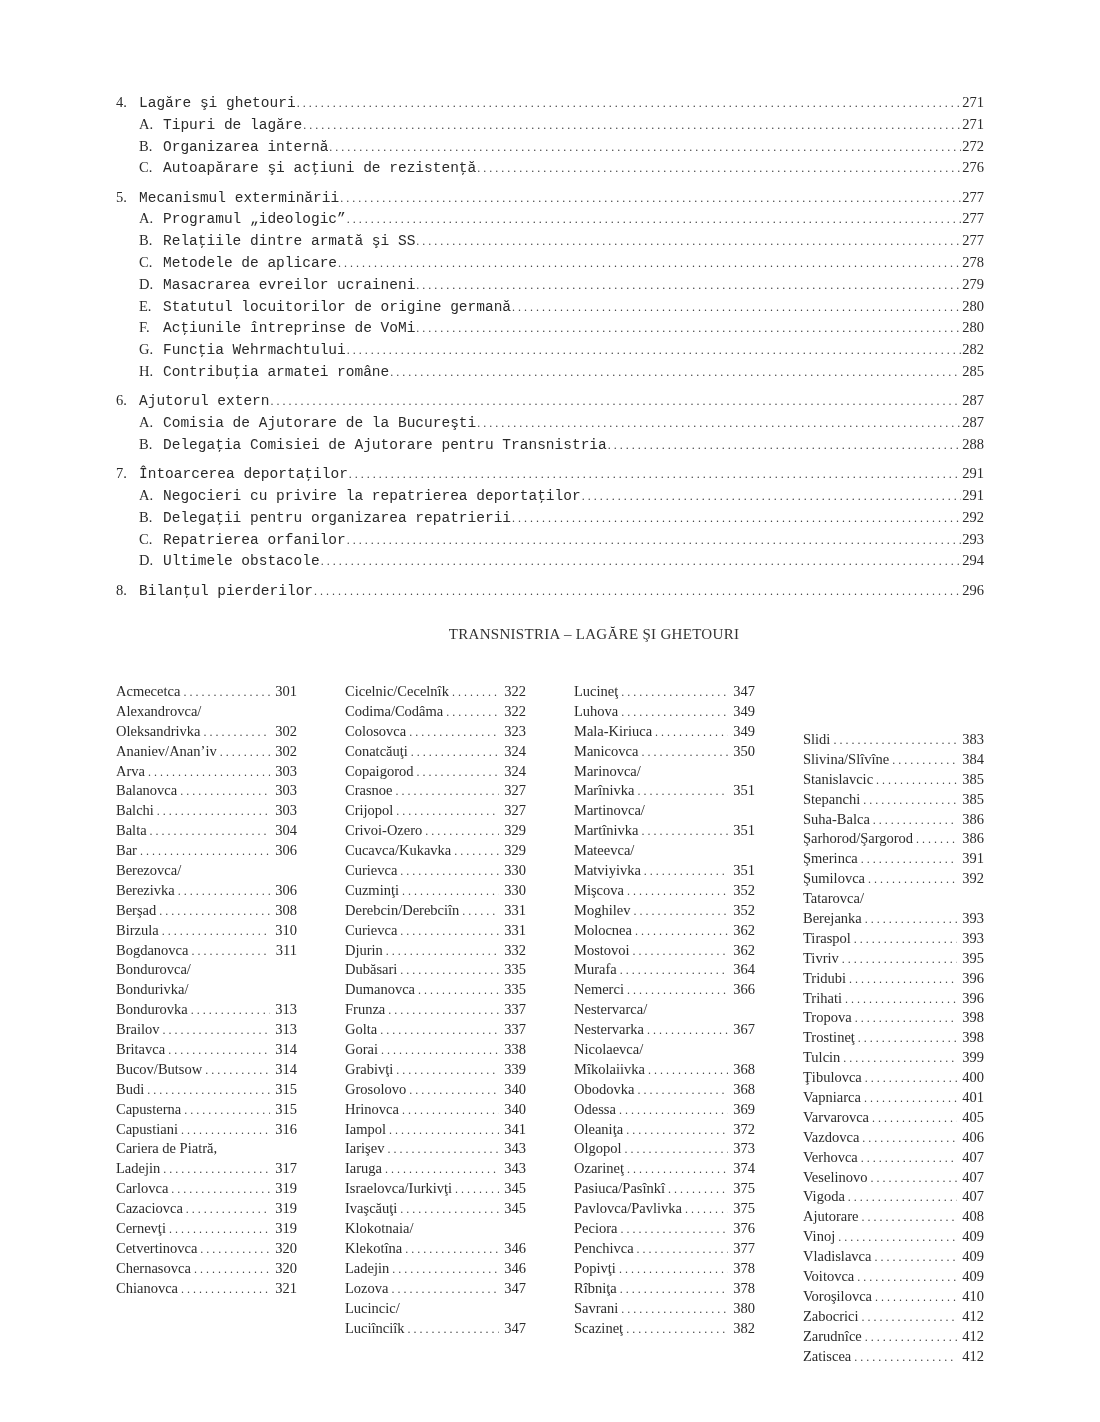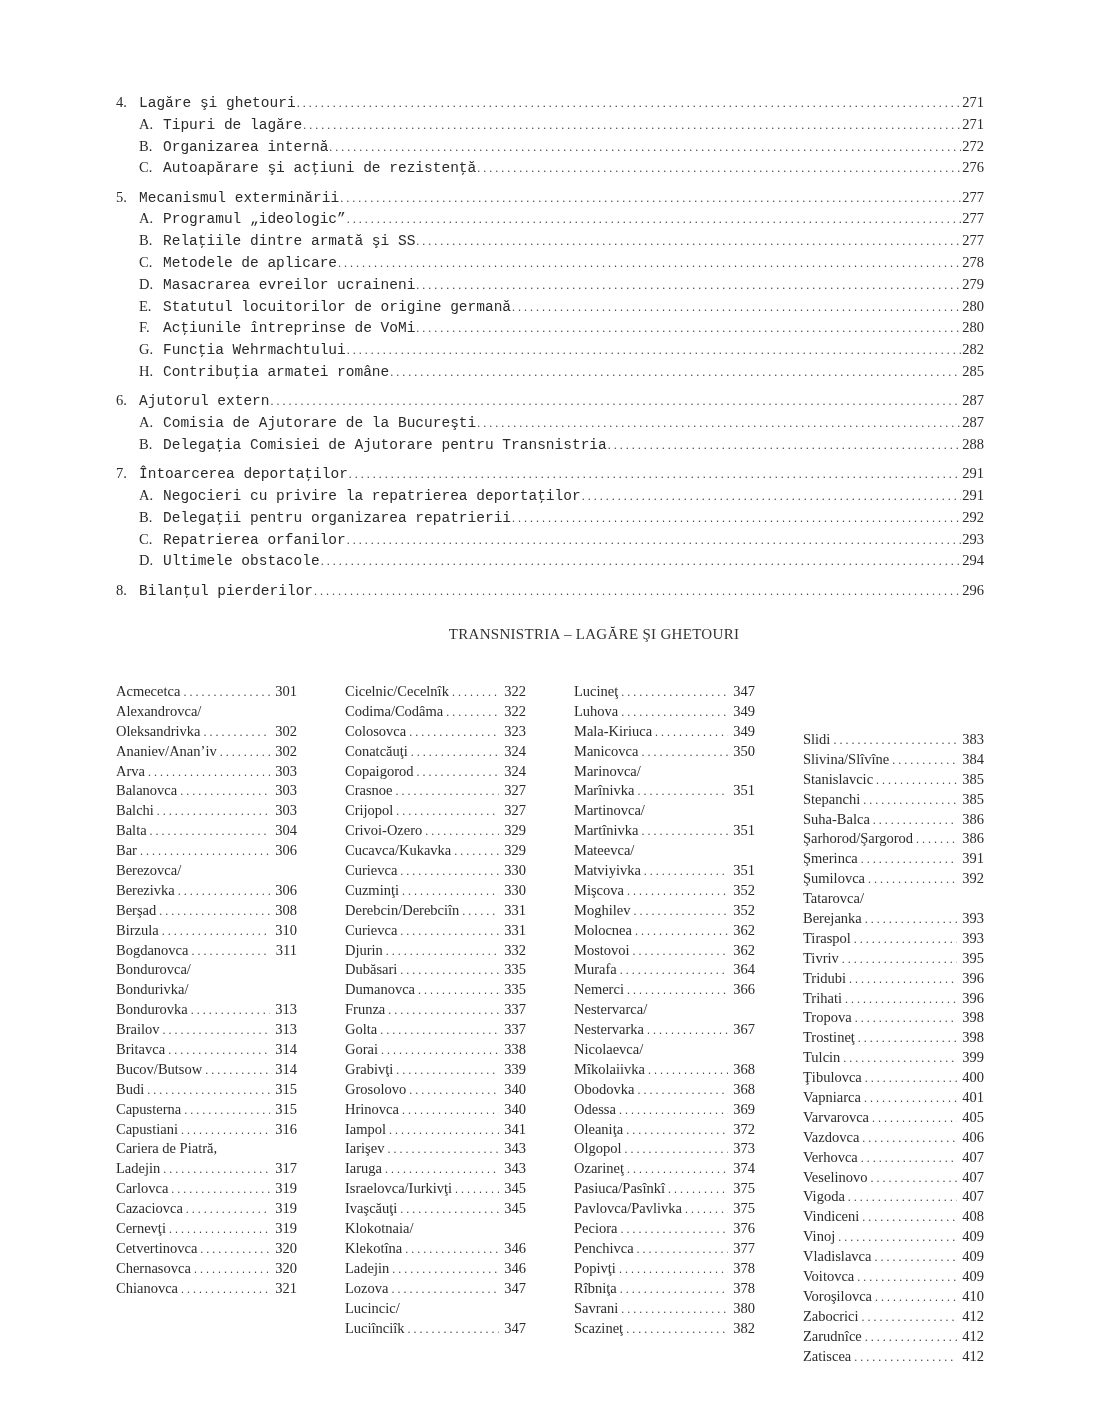--- a/index.html
+++ b/index.html
@@ -962,21 +962,21 @@
       </div>
       <div class="idx-entry">
         <div class="idx-row">
           <span class="idx-name">Vigoda</span>
           <span class="idx-dots"></span>
           <span class="idx-page">407</span>
         </div>
       </div>
       <div class="idx-entry">
         <div class="idx-row">
-          <span class="idx-name">Vindiceni</span>
+          <span class="idx-name">Ajutorare</span>
           <span class="idx-dots"></span>
           <span class="idx-page">408</span>
         </div>
       </div>
       <div class="idx-entry">
         <div class="idx-row">
           <span class="idx-name">Vinoj</span>
           <span class="idx-dots"></span>
           <span class="idx-page">409</span>
         </div>

